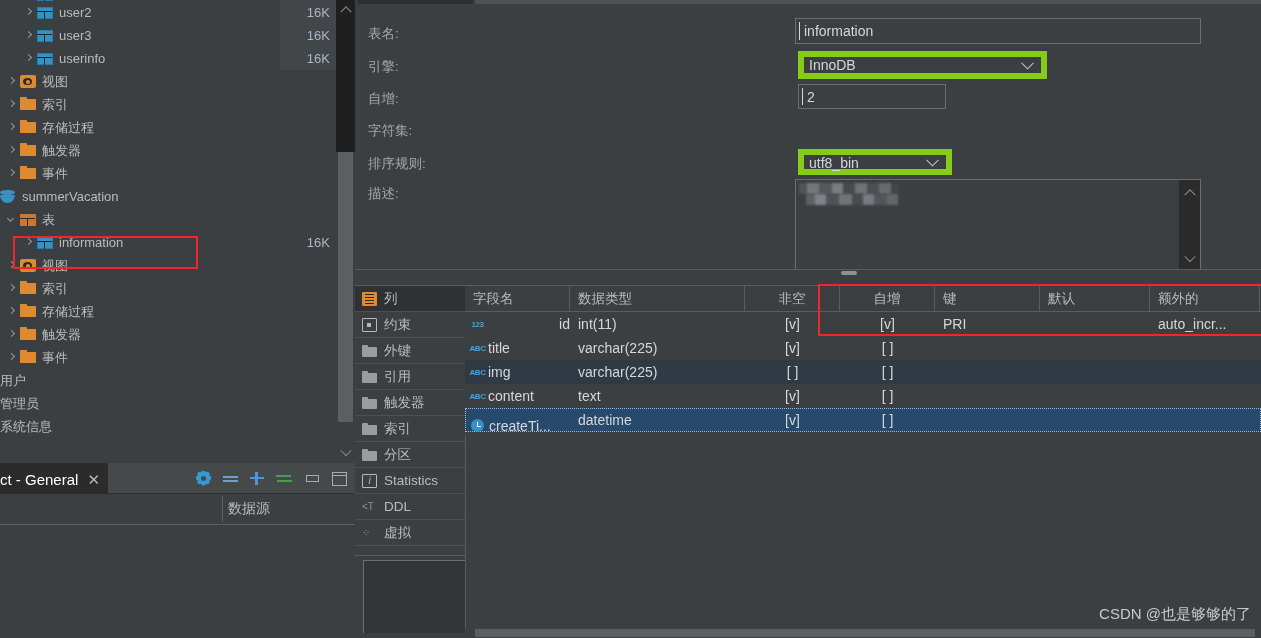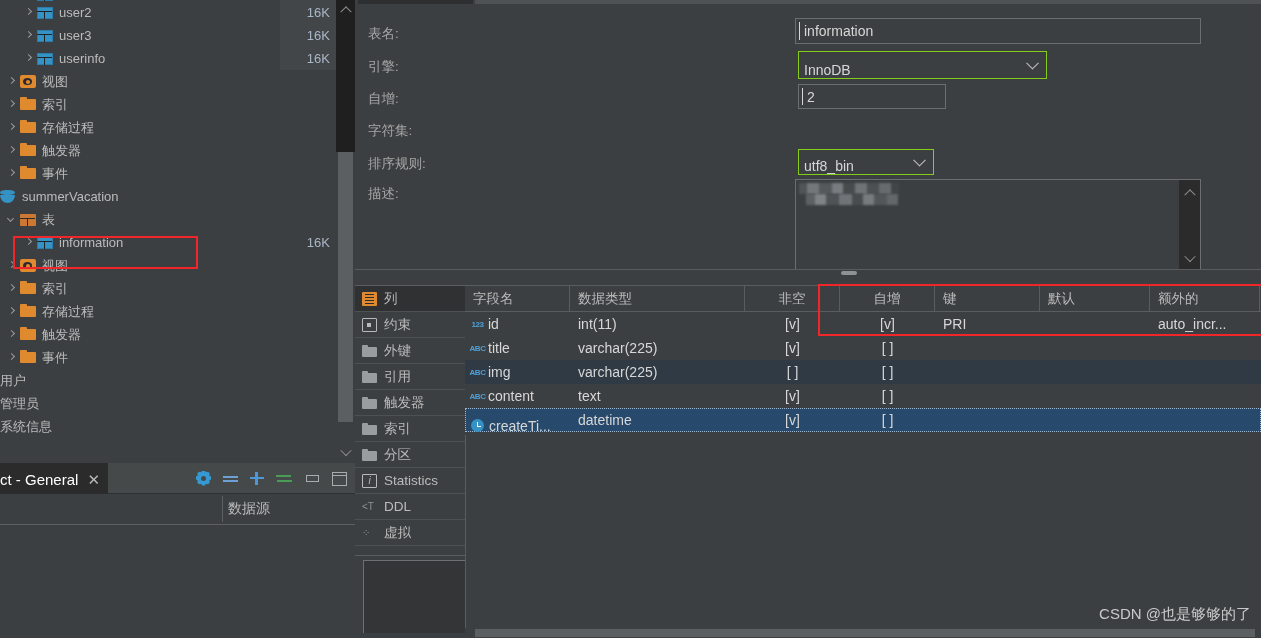--- a/index.html
+++ b/index.html
@@ -332,25 +332,25 @@
     display: flex; align-items: center;
     font-family: "Liberation Sans", sans-serif;
   }
   .txt-input .caret {
     position: absolute; left: 3px; top: 3px; bottom: 3px;
     width: 1px; background: #d7d7d7;
   }
   .combo {
     position: absolute;
     background: #3c3f41;
-    border: 1px solid #84cc16;
+    border: 6px solid #84cc16;
     color: #d7d7d7;
     font-size: 14px;
     box-sizing: border-box;
-    display: flex; align-items: flex-end;
+    display: flex; align-items: flex-start;
     padding-left: 5px;
   }
   .combo .cbx-arrow {
     position: absolute; right: 9px; top: 50%;
     width: 8px; height: 8px;
     border-right: 1.5px solid #c0c0c0;
     border-bottom: 1.5px solid #c0c0c0;
     transform: translateY(-70%) rotate(45deg);
   }
   #desc-box {
@@ -739,21 +739,21 @@
 
       <div class="form-label" style="top:83px;">自增:</div>
       <div class="txt-input" style="left:443px; top:77px; width:148px; height:25px;">
         <span class="caret"></span>
         <span style="padding-left:4px;">2</span>
       </div>
 
       <div class="form-label" style="top:115px;">字符集:</div>
 
       <div class="form-label" style="top:148px;">排序规则:</div>
-      <div class="combo" style="left:443px; top:142px; width:136px; height:26px;">
+      <div class="combo" style="left:443px; top:142px; width:154px; height:26px;">
         <span>utf8_bin</span>
         <span class="cbx-arrow"></span>
       </div>
 
       <div class="form-label" style="top:178px;">描述:</div>
       <div id="desc-box">
         <div id="desc-blur1"></div>
         <div id="desc-blur2"></div>
         <div id="desc-sb">
           <div class="sb-a up">
@@ -818,21 +818,21 @@
           <div class="gh" style="width: 105px; flex: 0 0 105px;">字段名</div>
           <div class="gh" style="width: 175px; flex: 0 0 175px;">数据类型</div>
           <div class="gh ctr" style="width: 95px; flex: 0 0 95px;">非空</div>
           <div class="gh ctr" style="width: 95px; flex: 0 0 95px;">自增</div>
           <div class="gh" style="width: 105px; flex: 0 0 105px;">键</div>
           <div class="gh" style="width: 110px; flex: 0 0 110px;">默认</div>
           <div class="gh" style="width: 110px; flex: 0 0 110px;">额外的</div>
         </div>
       <div id="grid-body">
           <div class="grow">
-            <div class="gc name" style="width: 105px; flex: 0 0 105px;">
+            <div class="gc name" style="width: 105px; flex: 0 0 105px; justify-content: space-between;">
               <span class="type-ico ">123</span>
               <span>id</span>
             </div>
             <div class="gc" style="width: 175px; flex: 0 0 175px;">int(11)</div>
             <div class="gc ctr" style="width: 95px; flex: 0 0 95px;">[v]</div>
             <div class="gc ctr" style="width: 95px; flex: 0 0 95px;">[v]</div>
             <div class="gc" style="width: 105px; flex: 0 0 105px;">PRI</div>
             <div class="gc" style="width: 110px; flex: 0 0 110px;"></div>
             <div class="gc" style="width: 110px; flex: 0 0 110px;">auto_incr...</div>
           </div>

